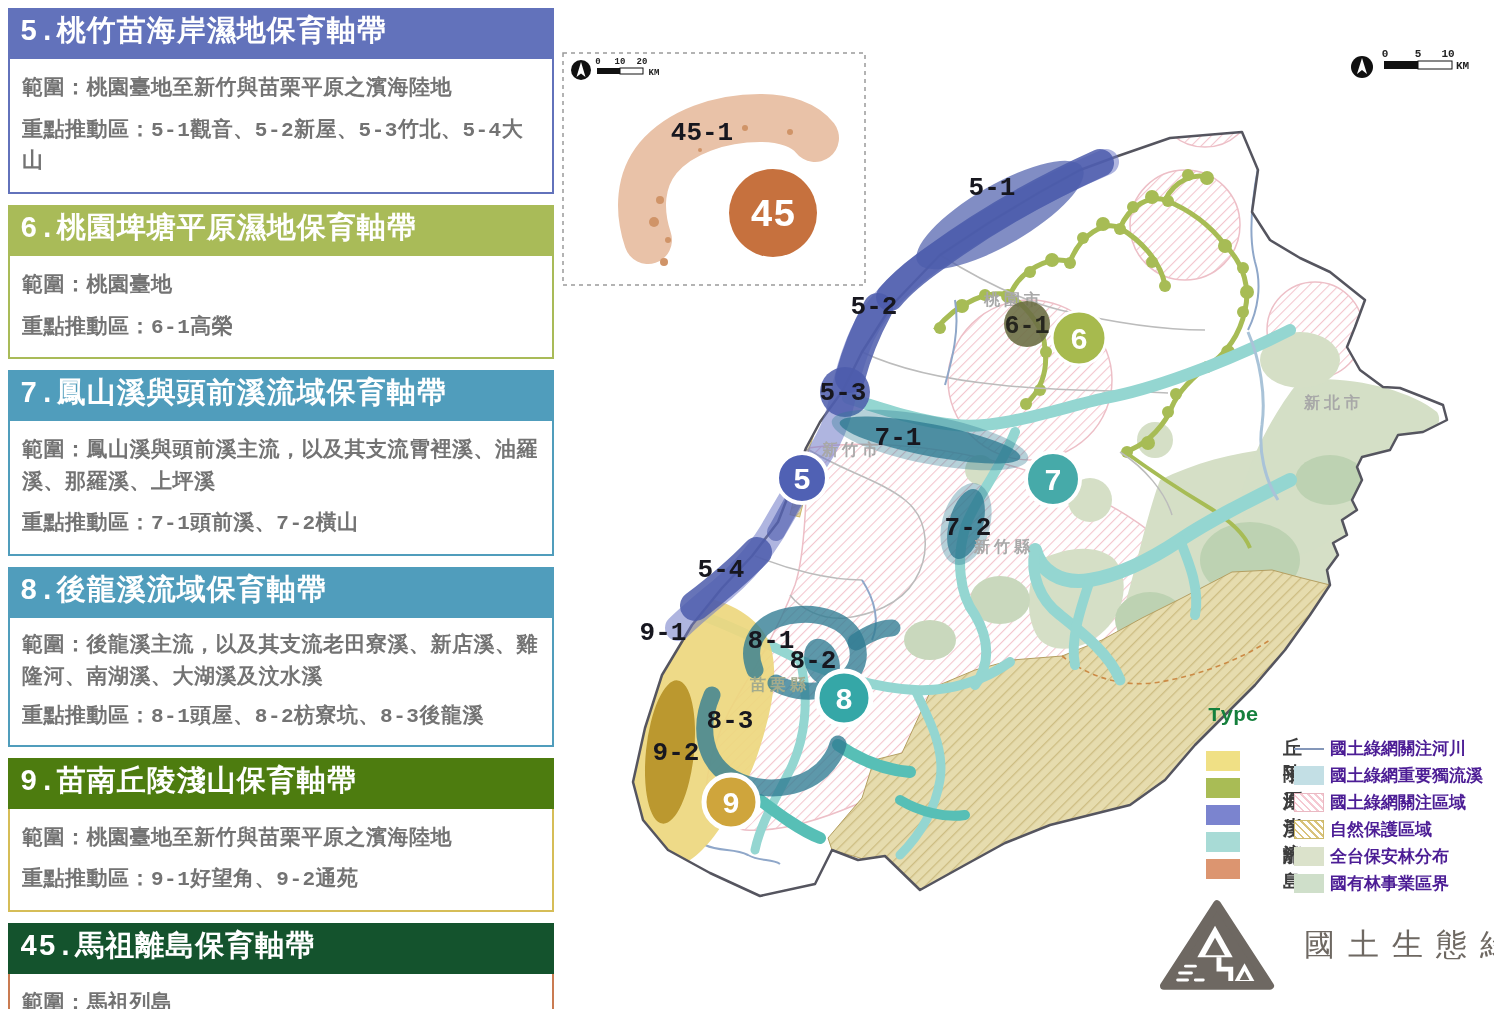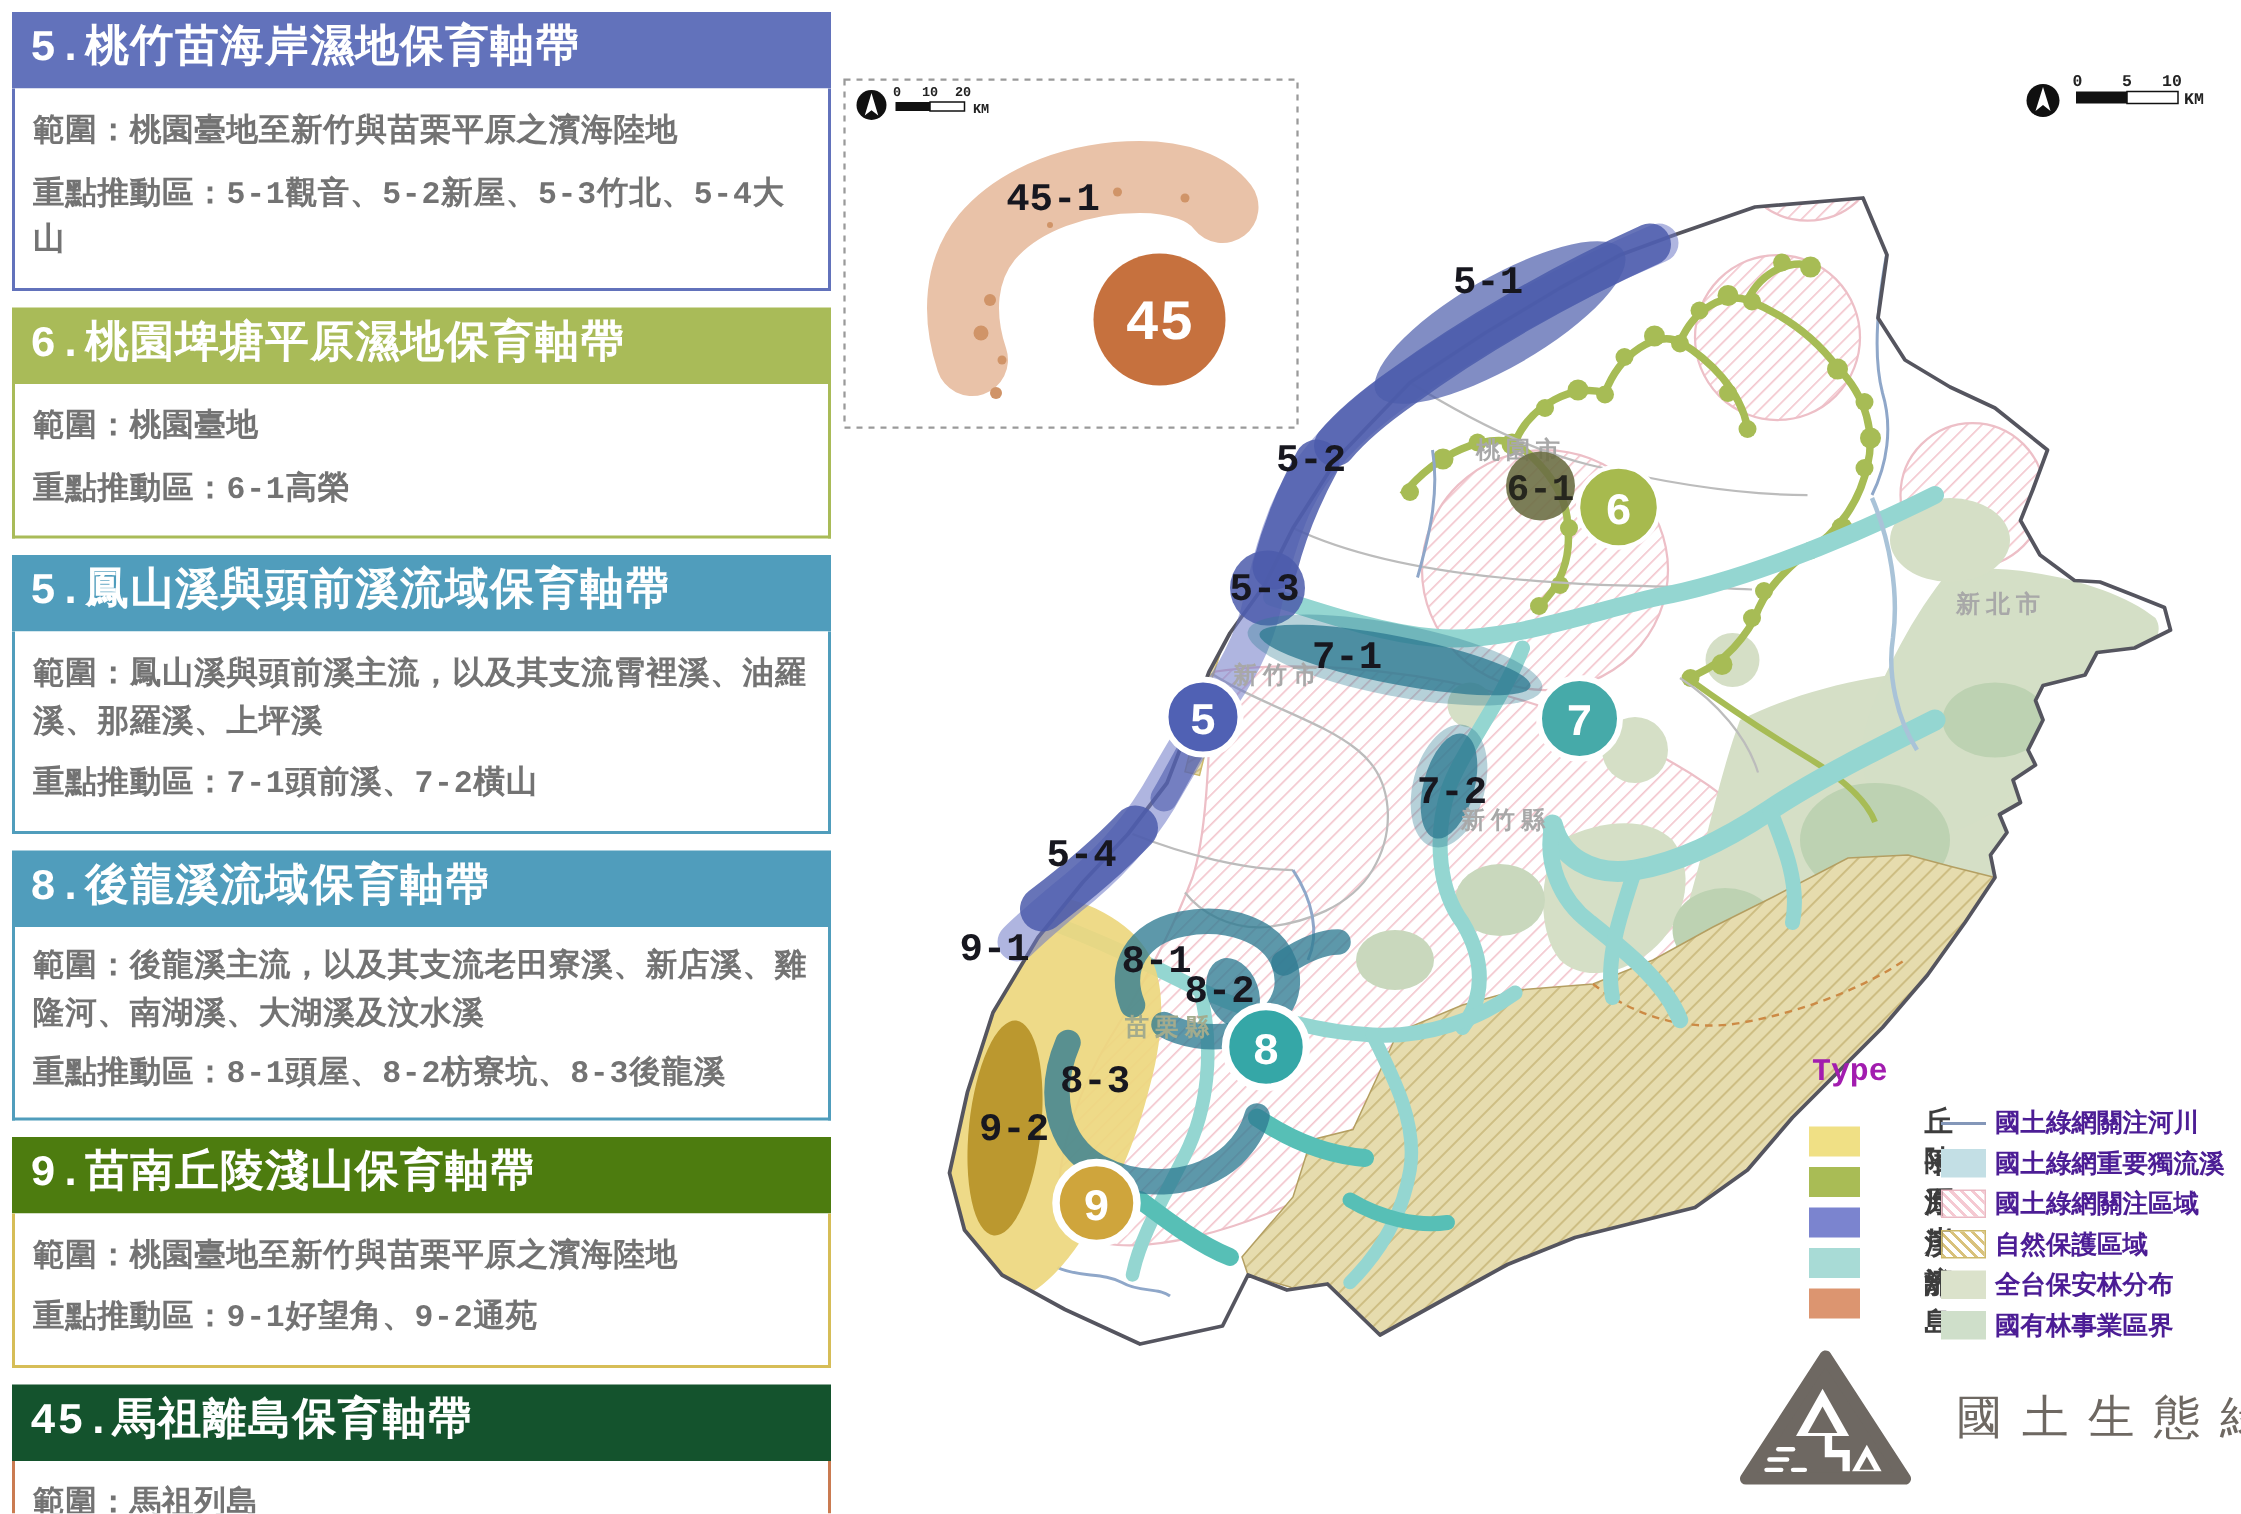--- a/index.html
+++ b/index.html
@@ -19,21 +19,21 @@
   .c45 .hd{background:#14532d}.c45 .bd{border-color:#ca7b51}
   
   .map{position:absolute;left:0;top:0;}
   .arealabel{font-size:26px;font-weight:700;fill:#17171f;}
   .citylabel{font-size:16px;font-weight:700;fill:#a8a8a8;letter-spacing:4px;}
   .badgetext{font-weight:700;fill:#ffffff;}
   .ticktext{font-size:11px;font-weight:700;fill:#222;}
   .ticktext-s{font-size:9px;font-weight:700;fill:#222;}
   
   .legend{position:absolute;left:1206px;top:704px;width:286px;}
-  .legend-title{font-size:21px;font-weight:700;color:#a21caf;margin:0 0 8px 2px;}
+  .legend-title{font-size:21px;font-weight:700;color:#15803d;margin:0 0 8px 2px;}
   .legend-cols{display:flex;}
   .lcol{width:88px;padding-top:12px;}
   .rcol{width:198px;padding-top:0;margin-left:0;}
   .lrow,.rrow{display:flex;align-items:center;height:27px;}
   .sw-type{width:34px;height:20px;margin-right:7px;flex:none;}
   .sw-o{width:30px;height:19px;margin-right:6px;flex:none;box-sizing:border-box;}
   .sw-line{width:30px;height:19px;margin-right:6px;flex:none;display:flex;align-items:center;}
   .sw-line i{display:block;width:30px;height:2px;background:#8497b9;}
   .sw-fill1{background:#c3dfe5;}
   .sw-hatch-pink{border:1px solid #eab9c3;background:
@@ -62,21 +62,21 @@
       </div>
     </div>
     <div class="panel c6">
       <div class="hd">6.桃園埤塘平原濕地保育軸帶</div>
       <div class="bd">
         <p>範圍：桃園臺地</p>
         <p>重點推動區：6-1高榮</p>
       </div>
     </div>
     <div class="panel c7">
-      <div class="hd">5.鳳山溪與頭前溪流域保育軸帶</div>
+      <div class="hd">7.鳳山溪與頭前溪流域保育軸帶</div>
       <div class="bd">
         <p>範圍：鳳山溪與頭前溪主流，以及其支流霄裡溪、油羅溪、那羅溪、上坪溪</p>
         <p>重點推動區：7-1頭前溪、7-2橫山</p>
       </div>
     </div>
     <div class="panel c8">
       <div class="hd">8.後龍溪流域保育軸帶</div>
       <div class="bd">
         <p style="margin:8px 0">範圍：後龍溪主流，以及其支流老田寮溪、新店溪、雞隆河、南湖溪、大湖溪及汶水溪</p>
         <p style="margin:8px 0">重點推動區：8-1頭屋、8-2枋寮坑、8-3後龍溪</p>

